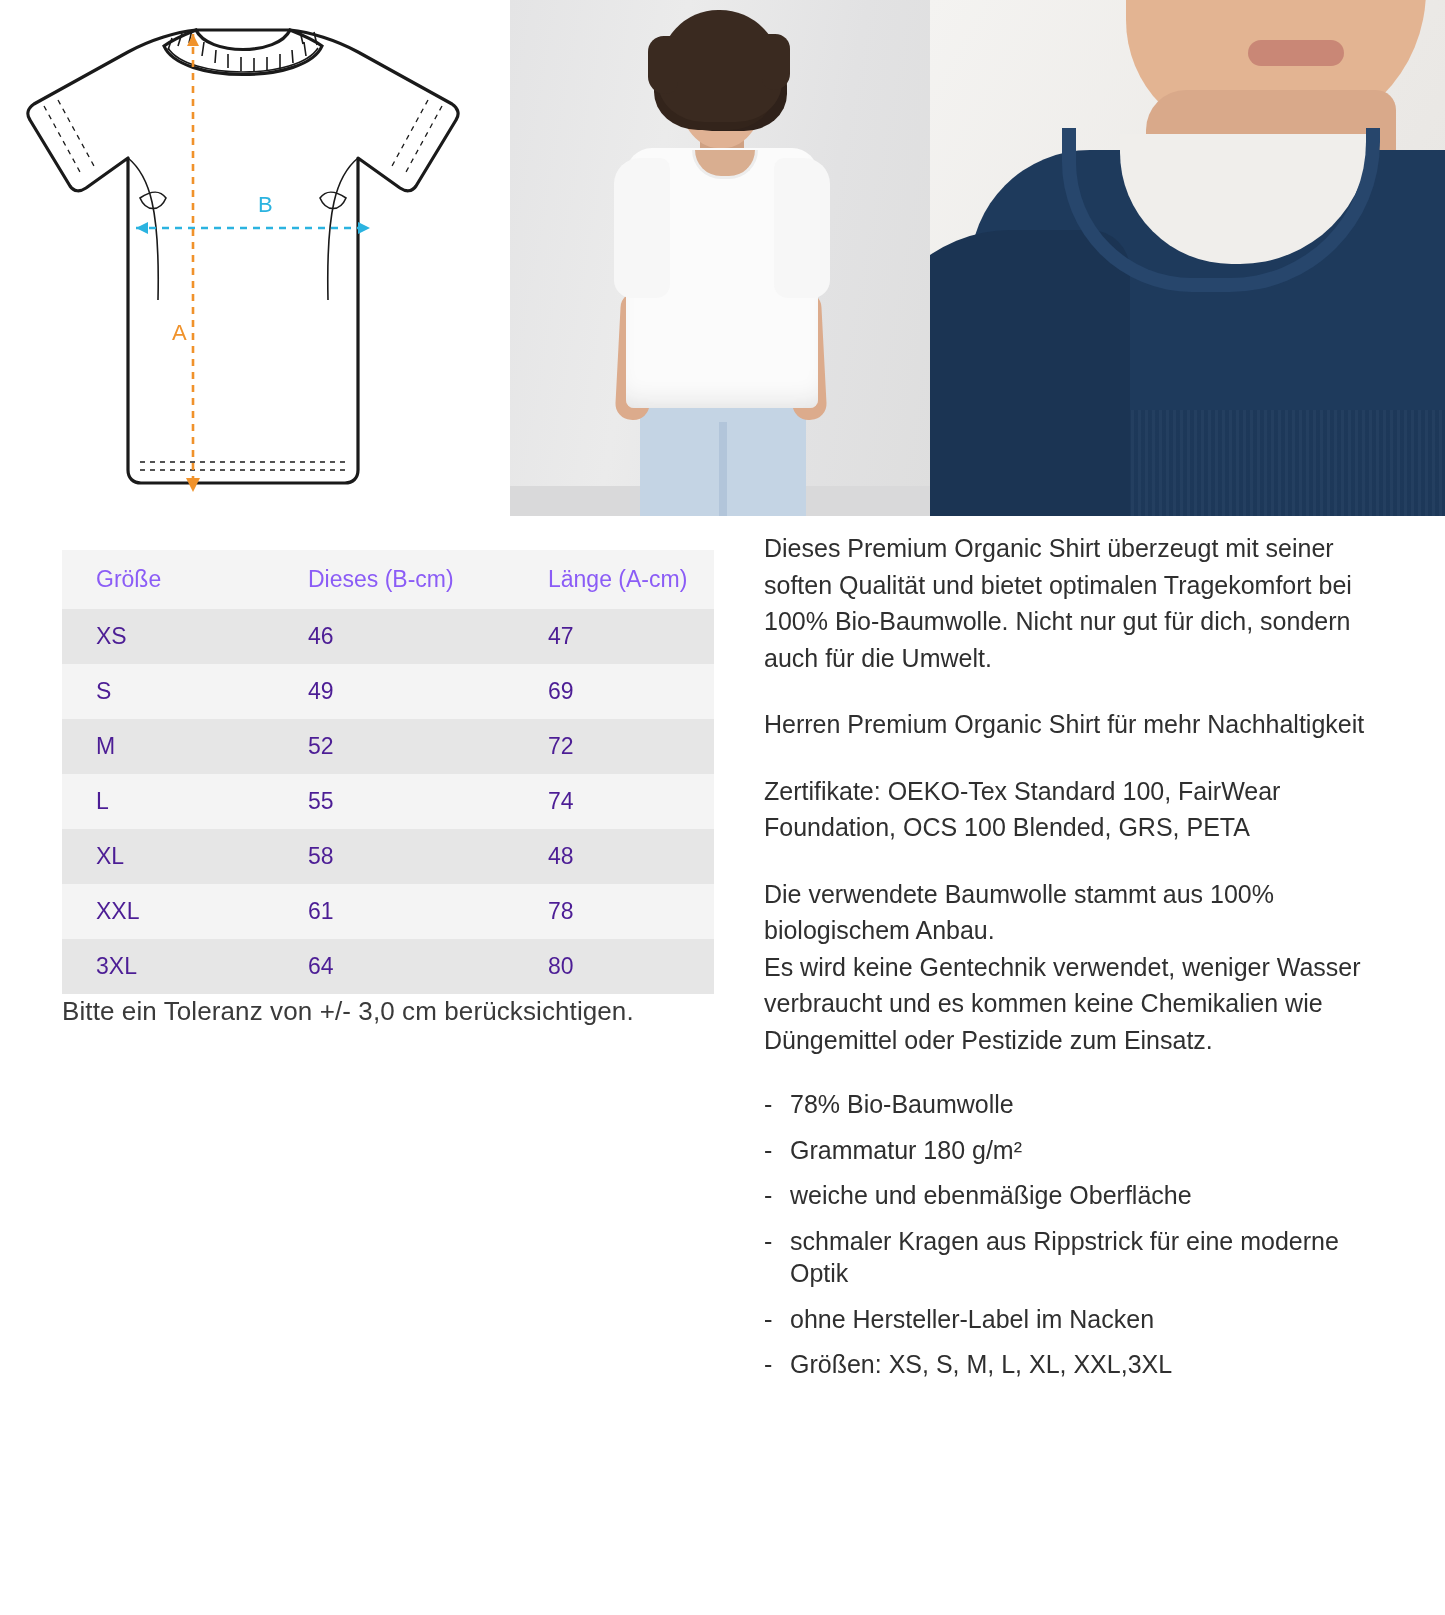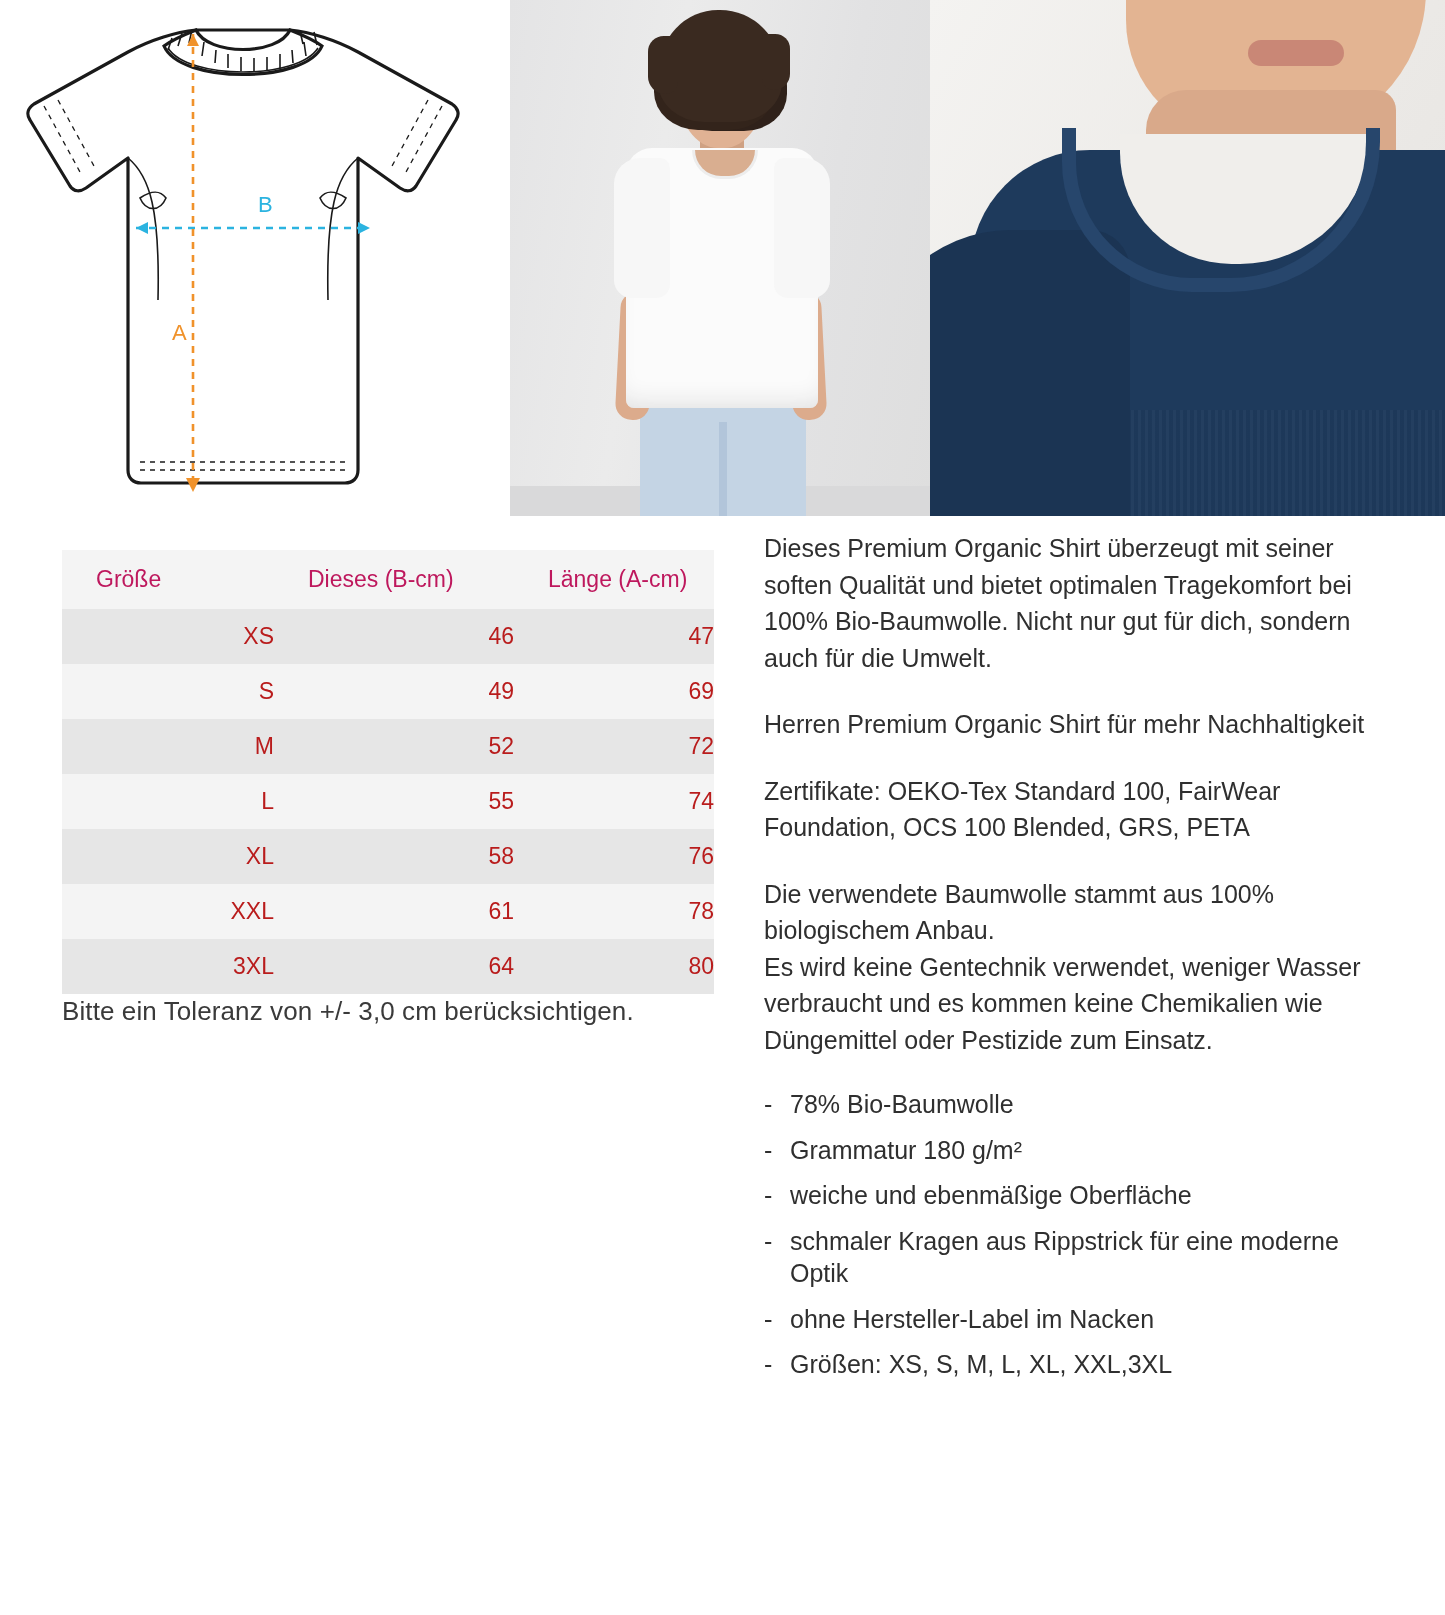--- a/index.html
+++ b/index.html
@@ -243,28 +243,27 @@
     border-collapse: collapse;
     width: 652px;
     font-size: 23px;
     color: #6e6e6e;
   }
   table.size-table th {
     font-weight: 400;
     text-align: left;
     padding: 16px 0 16px 34px;
     background: #f4f4f4;
-    color: #be185d;
+    color: #8b5cf6;
     font-size: 23px;
   }
   table.size-table td {
     padding: 14px 0 14px 34px;
-    color: #b91c1c;
+    color: #4c1d95;
     font-size: 23px;
-    text-align: right;
   }
   table.size-table tbody tr:nth-child(odd) td { background: #e6e6e6; }
   table.size-table tbody tr:nth-child(even) td { background: #f4f4f4; }
   table.size-table col.c1 { width: 212px; }
   table.size-table col.c2 { width: 240px; }
   table.size-table col.c3 { width: 200px; }
 
   .tolerance {
     position: absolute;
     left: 62px;
@@ -409,21 +408,21 @@
           <td>72</td>
         </tr>
         <tr>
           <td>L</td>
           <td>55</td>
           <td>74</td>
         </tr>
         <tr>
           <td>XL</td>
           <td>58</td>
-          <td>76</td>
+          <td>48</td>
         </tr>
         <tr>
           <td>XXL</td>
           <td>61</td>
           <td>78</td>
         </tr>
         <tr>
           <td>3XL</td>
           <td>64</td>
           <td>80</td>

